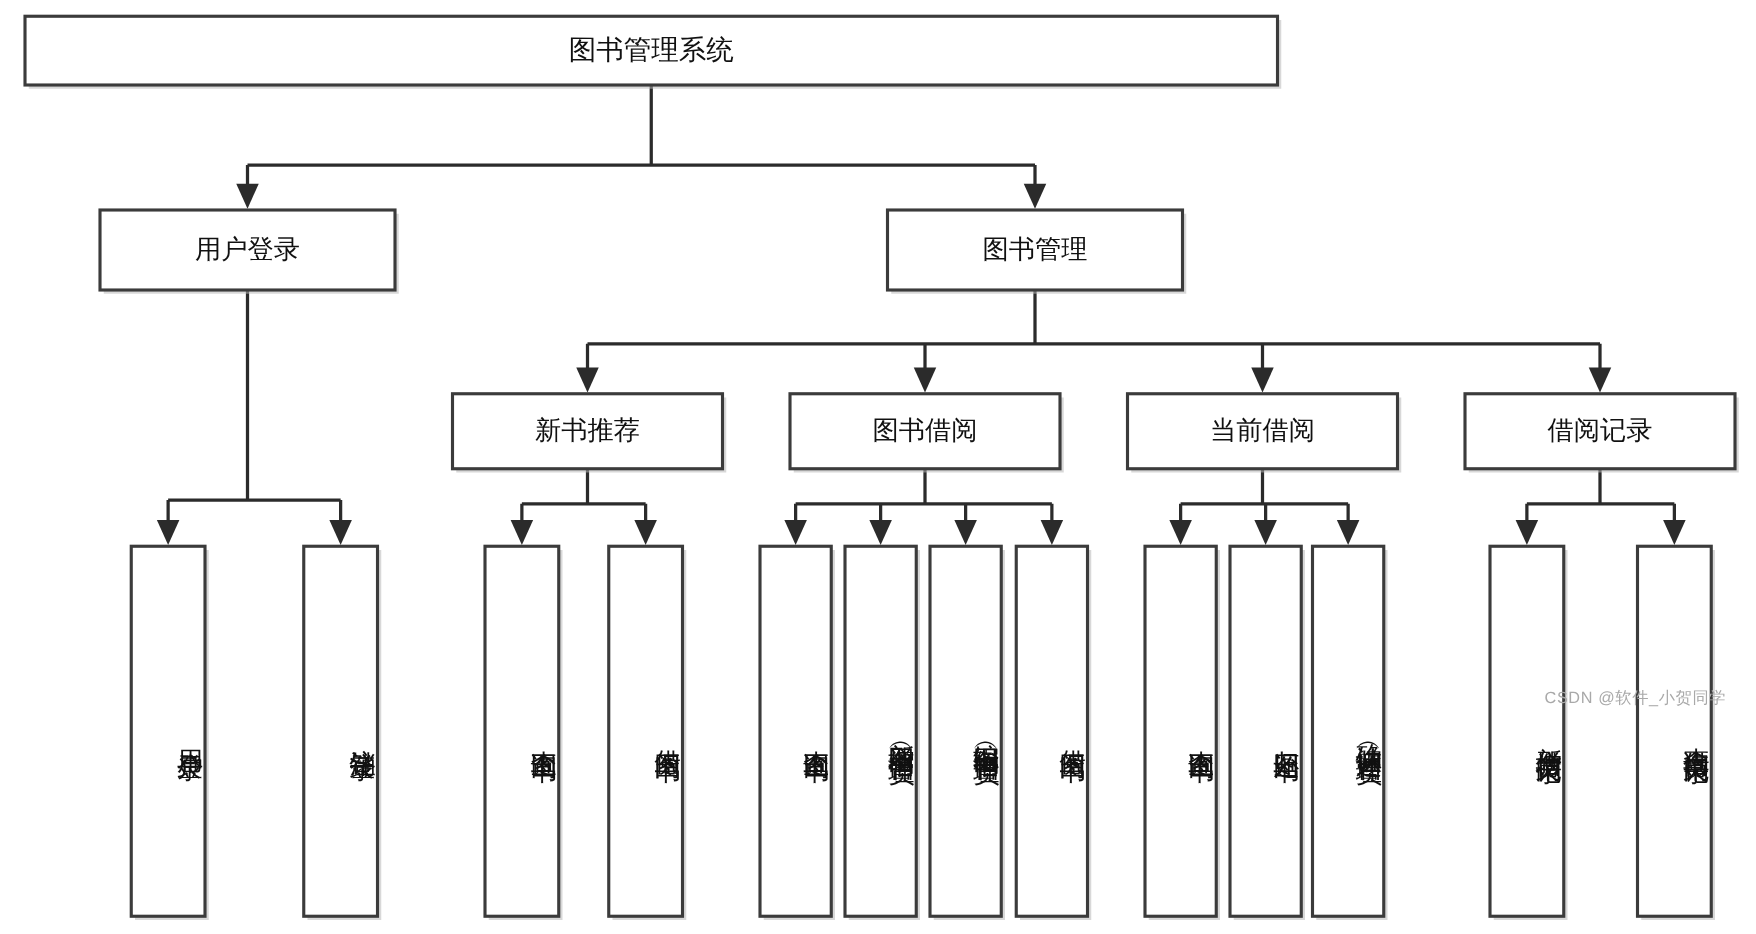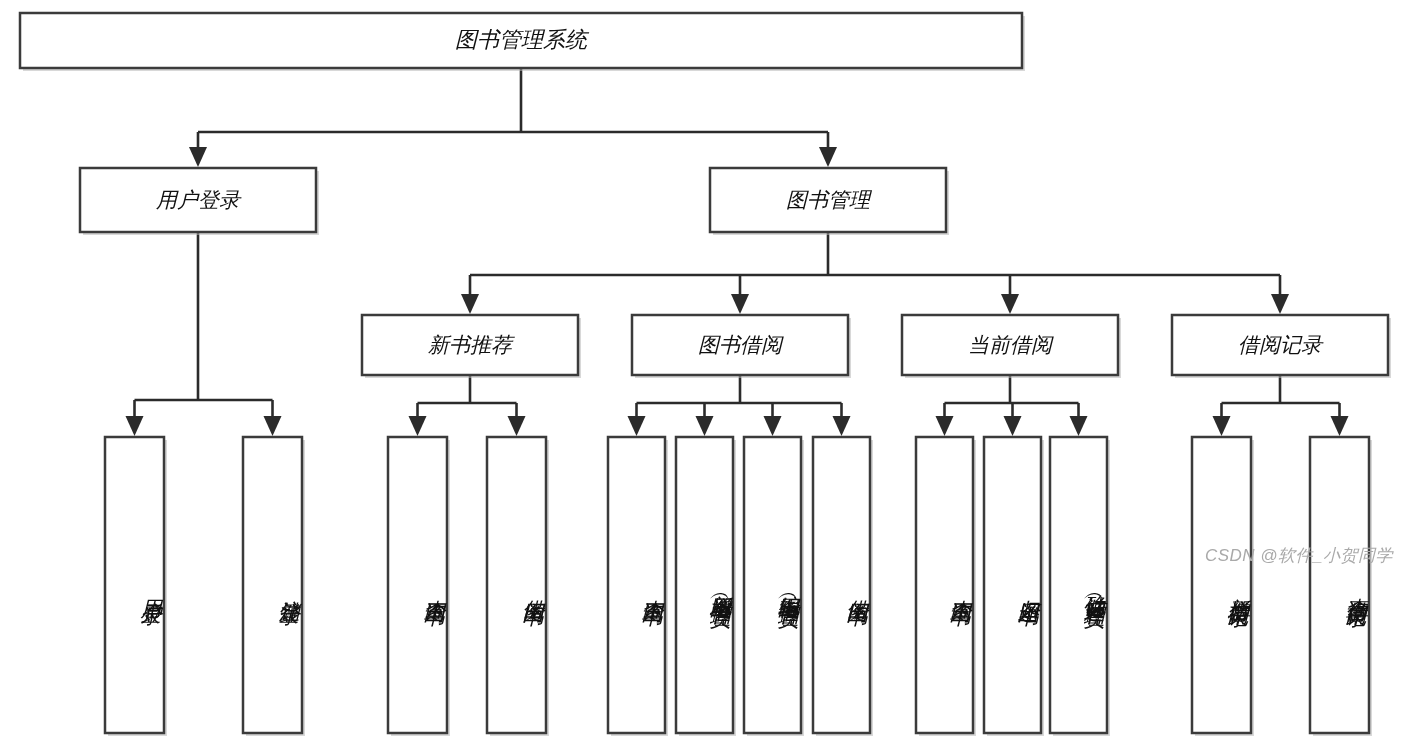--- a/index.html
+++ b/index.html
@@ -11,21 +11,20 @@
     width: 1405px;
     height: 747px;
     font-family: "Liberation Sans", "DejaVu Sans", sans-serif;
     overflow: hidden;
     position: relative;
   }
   #diagram-root {
     position: relative;
     width: 1405px;
     height: 573px;
-    font-style: italic;
   }
   svg#flow {
     position: absolute;
     left: 0;
     top: 0;
     width: 1405px;
     height: 747px;
     display: block;
   }
   .node-box {
@@ -71,24 +70,24 @@
     letter-spacing: 2px;
     text-align: center;
     display: flex;
     align-items: flex-start;
     justify-content: center;
     white-space: nowrap;
     pointer-events: none;
   }
   .watermark {
     position: absolute;
-    right: 12px;
+    right: 24px;
     bottom: 6px;
     font-family: "Liberation Sans", "DejaVu Sans", sans-serif;
-    font-size: 17px;
+    font-size: 13px;
     color: #a9a9a9;
     letter-spacing: 0.5px;
     user-select: none;
   }
 </style>
 </head>
 <body>
 
 <div id="diagram-root">
   <svg id="flow" viewBox="0 0 1405 747">

